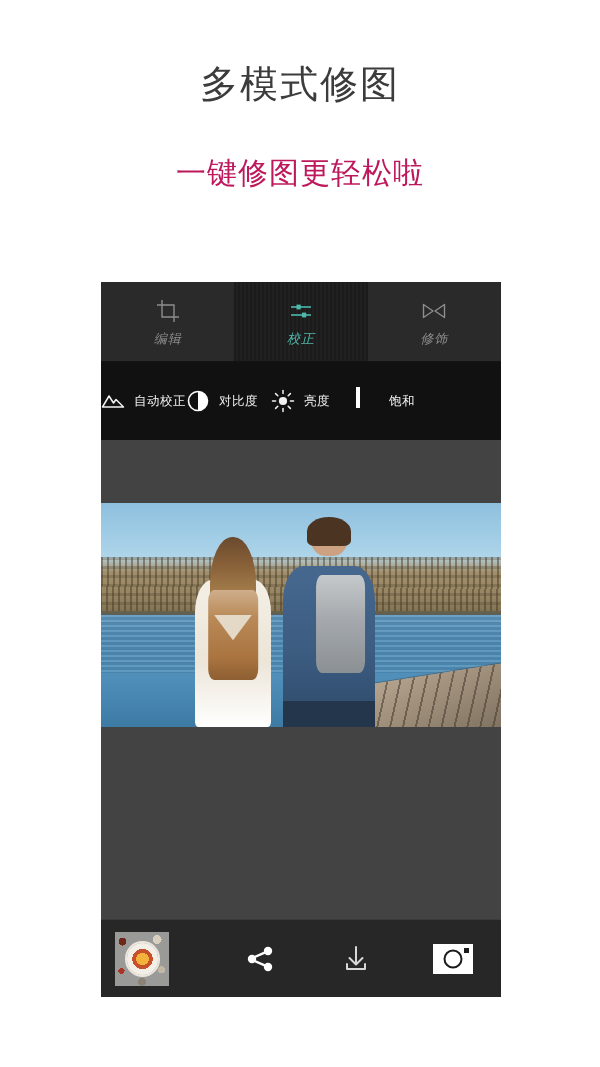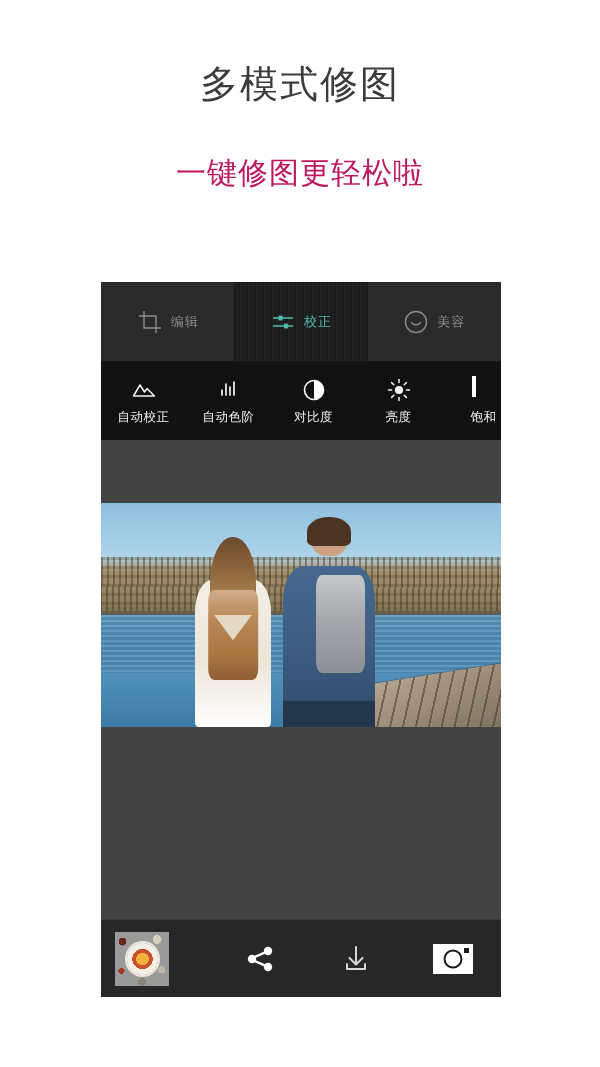--- a/index.html
+++ b/index.html
@@ -40,25 +40,26 @@
   }
 
   
   .tabbar {
     display: flex; height: 80px;
     background: #2a2a2a;
     border-bottom: 1px solid #141414;
   }
   .tab {
     flex: 1 1 0;
-    display: flex; flex-direction: row;
+    display: flex; flex-direction: column;
     align-items: center; justify-content: center;
     gap: 8px;
     color: #8d8d8d;
     position: relative;
+    font-style: italic;
   }
   .tab .tab-label { font-size: 13px; line-height: 13px; letter-spacing: 1px; }
   .tab .tab-icon { width: 26px; height: 26px; display: block; }
   .tab .tab-icon svg { display: block; width: 26px; height: 26px; }
   .tab.active {
     color: #4fb9ab;
     background:
       repeating-linear-gradient(90deg,
         #1b1b1b 0px, #1b1b1b 2px,
         #212121 2px, #212121 4px);
@@ -66,21 +67,21 @@
 
   
   .toolstrip {
     display: flex; height: 78px;
     background: #111111;
     align-items: center;
     overflow: hidden;
   }
   .tool {
     flex: 0 0 85px;
-    display: flex; flex-direction: column;
+    display: flex; 
     align-items: center; 
     gap: 9px;
     color: #f2f2f2;
   }
   .tool .tool-label { font-size: 12.5px; line-height: 12.5px; letter-spacing: .5px; white-space: nowrap; }
   .tool .tool-icon { width: 24px; height: 24px; }
   .tool .tool-icon svg { display: block; width: 24px; height: 24px; }
   .swatch-grad {
     width: 23px; height: 21px;
     background: linear-gradient(90deg, #ffffff 0%, #d8d8d8 35%, #8e8e8e 70%, #3a3a3a 100%);
@@ -248,54 +249,43 @@
             <line x1="3" y1="9" x2="23" y2="9"></line>
             <line x1="3" y1="17" x2="23" y2="17"></line>
             <rect x="8.5" y="6.6" width="4.2" height="4.8" fill="currentColor" stroke="none"></rect>
             <rect x="14" y="14.6" width="4.2" height="4.8" fill="currentColor" stroke="none"></rect>
           </svg>
         </span>
         <span class="tab-label">校正</span>
       </div>
 
 
+
       <div class="tab">
         <span class="tab-icon">
-          <svg viewBox="0 0 26 26" fill="none" stroke="currentColor" stroke-width="1.4" stroke-linecap="round">
-            <circle cx="13" cy="13" r="10.5"></circle>
-            <path d="M8.5 13.5 Q13 18.5 17.5 13.5"></path>
-          </svg>
-        </span>
-        <span class="tab-label">美容</span>
-      </div>
-
+          <svg viewBox="0 0 26 26" fill="none" stroke="currentColor" stroke-width="1.4" stroke-linejoin="round">
+            <path d="M12 13 L2.5 6.5 V19.5 Z"></path>
+            <path d="M14 13 L23.5 6.5 V19.5 Z"></path>
+          </svg>
+        </span>
+        <span class="tab-label">修饰</span>
+      </div>
     </div>
 
     <div class="toolstrip">
 
       <div class="tool">
         <span class="tool-icon">
           <svg viewBox="0 0 24 24" fill="none" stroke="currentColor" stroke-width="1.5" stroke-linejoin="round">
             <path d="M1.5 18 L8 7 L12.5 14 L15 10.5 L22.5 18 Z"></path>
           </svg>
         </span>
         <span class="tool-label">自动校正</span>
       </div>
 
-      <div class="tool">
-        <span class="tool-icon">
-          <svg viewBox="0 0 24 24" fill="none" stroke="currentColor" stroke-width="1.7" stroke-linecap="round">
-            <line x1="5" y1="17" x2="5" y2="12"></line>
-            <line x1="9" y1="17" x2="9" y2="6"></line>
-            <line x1="13" y1="17" x2="13" y2="9"></line>
-            <line x1="17" y1="17" x2="17" y2="4"></line>
-          </svg>
-        </span>
-        <span class="tool-label">自动色阶</span>
-      </div>
 
       <div class="tool">
         <span class="tool-icon">
           <svg viewBox="0 0 24 24">
             <circle cx="12" cy="12" r="9.5" fill="none" stroke="#ffffff" stroke-width="1.6"></circle>
             <path d="M12 2.5 A9.5 9.5 0 0 1 12 21.5 Z" fill="#ffffff"></path>
           </svg>
         </span>
         <span class="tool-label">对比度</span>
       </div>

